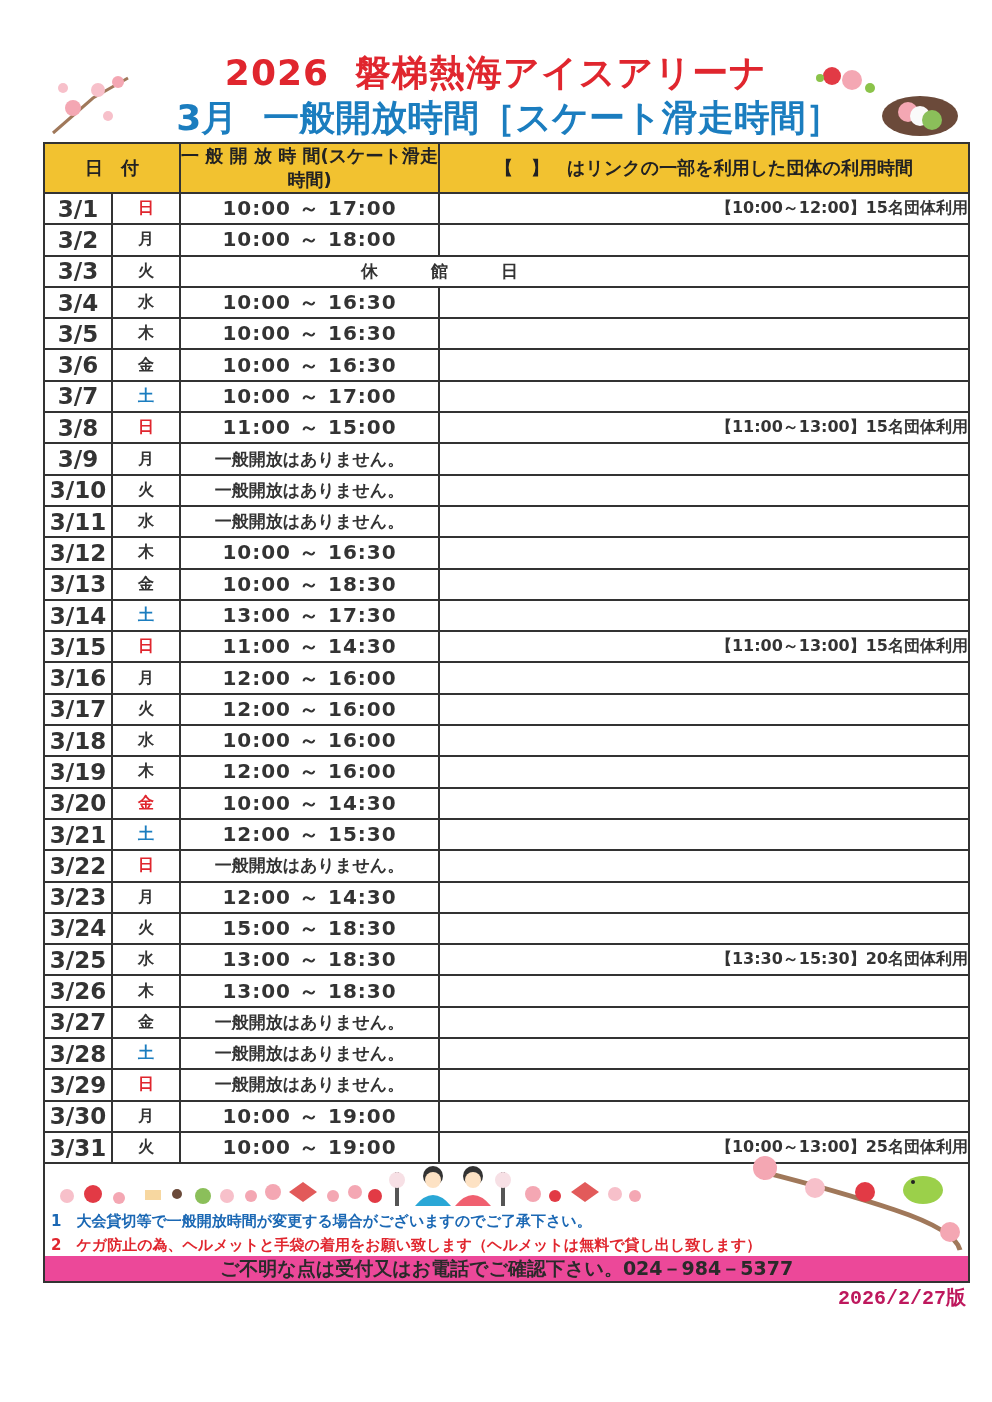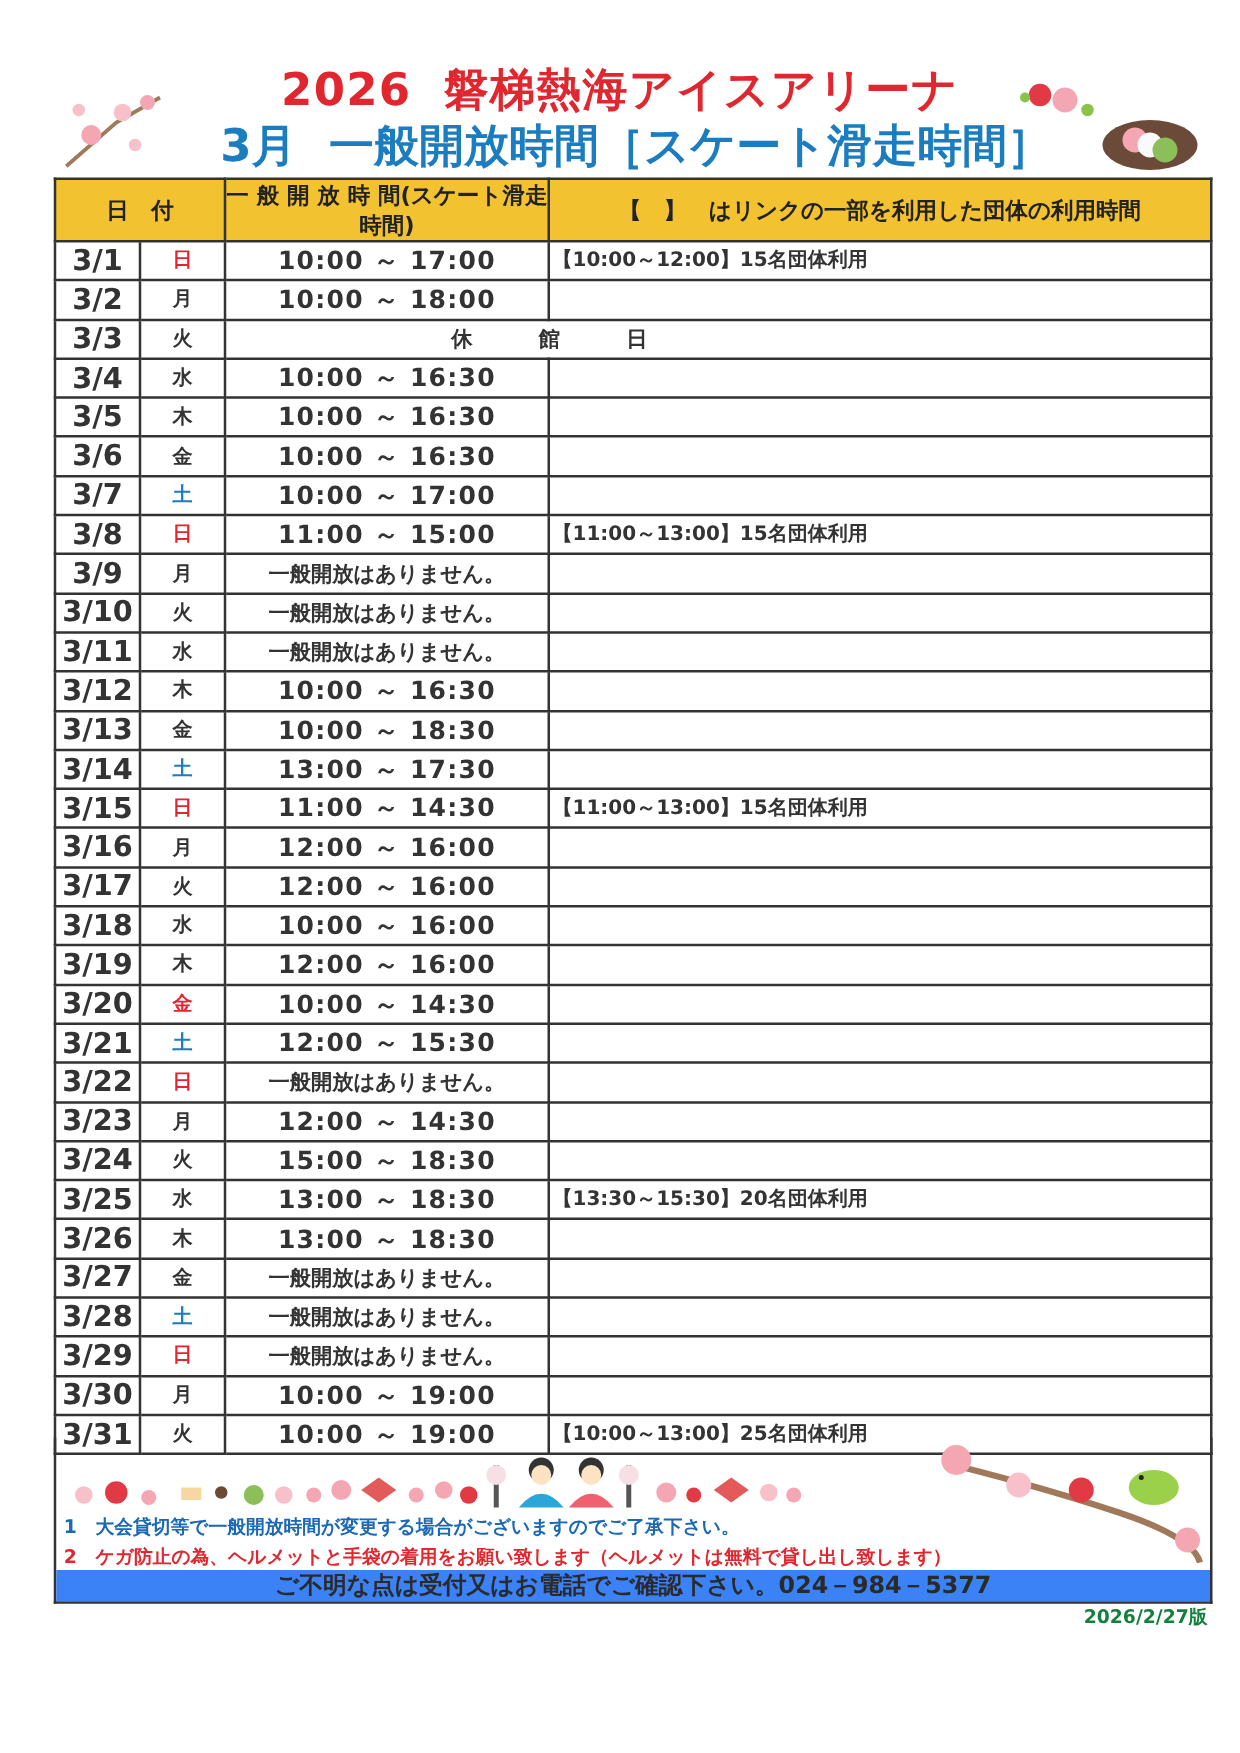--- a/index.html
+++ b/index.html
@@ -9,31 +9,31 @@
   .title2{position:absolute;left:0;width:992px;top:96px;text-align:center;font-size:36px;font-weight:bold;color:#1b7dbf;line-height:44px;padding-left:13px;}
   .title2 .m{margin-right:26px;}
   .deco{position:absolute;}
   table.sched{position:absolute;left:43px;top:142px;width:927px;border-collapse:collapse;table-layout:fixed;}
   table.sched td, table.sched th{border:2px solid #333;padding:0;height:29.3px;}
   table.sched th{background:#f2c230;height:32px;font-size:18px;font-weight:bold;color:#222;}
   .c-date{width:86px;text-align:center;font-size:23px;font-weight:bold;color:#333;}
   .c-dow{width:48px;text-align:center;font-size:16px;font-weight:bold;color:#333;}
   .c-time{width:257px;text-align:center;font-size:20px;font-weight:bold;color:#333;letter-spacing:1px;margin-top:36px;}
   .c-time.none{font-size:17px;letter-spacing:0;text-align:center;}
-  .c-note{text-align:left;padding-left:2px!important;font-size:16px;font-weight:bold;color:#333;}
+  .c-note{text-align:right;padding-left:2px!important;font-size:16px;font-weight:bold;color:#333;}
   .closed{text-align:left;font-size:17px;font-weight:bold;letter-spacing:18px;padding-left:180px!important;}
   .sun{color:#e0262e;}
   .sat{color:#1b7dbf;}
   .hol{color:#e0262e;}
   .footer{position:absolute;left:43px;top:1150px;width:923px;height:131px;border:2px solid #333;border-top:none;}
   .deco-row{position:absolute;left:10px;top:8px;height:50px;width:900px;}
   .note1{position:absolute;left:6px;top:62px;font-size:15px;font-weight:bold;color:#1b68b4;}
   .note2{position:absolute;left:6px;top:86px;font-size:15px;font-weight:bold;color:#e0262e;}
-  .contact{position:absolute;left:0;top:106px;width:923px;height:25px;background:#3b82f6;text-align:center;font-size:19px;font-weight:bold;color:#2a2a2a;line-height:25px;}
-  .version{position:absolute;right:26px;top:1284px;font-size:15px;font-weight:bold;color:#15803d;}
+  .contact{position:absolute;left:0;top:106px;width:923px;height:25px;background:#ec4899;text-align:center;font-size:19px;font-weight:bold;color:#2a2a2a;line-height:25px;}
+  .version{position:absolute;right:26px;top:1284px;font-size:20px;font-weight:bold;color:#be185d;font-family:Liberation Mono, monospace;}
 </style>
 </head>
 <body>
 
 <svg class="deco" style="left:48px;top:68px" width="90" height="70">
   <path d="M5 65 L45 30 L80 10" stroke="#a0785a" stroke-width="3" fill="none"></path>
   <circle cx="25" cy="40" r="8" fill="#f4a7b3"></circle>
     <circle cx="50" cy="22" r="7" fill="#f7c0ca"></circle>
   <circle cx="70" cy="14" r="6" fill="#f4a7b3"></circle>
     <circle cx="15" cy="20" r="5" fill="#f7c0ca"></circle>

